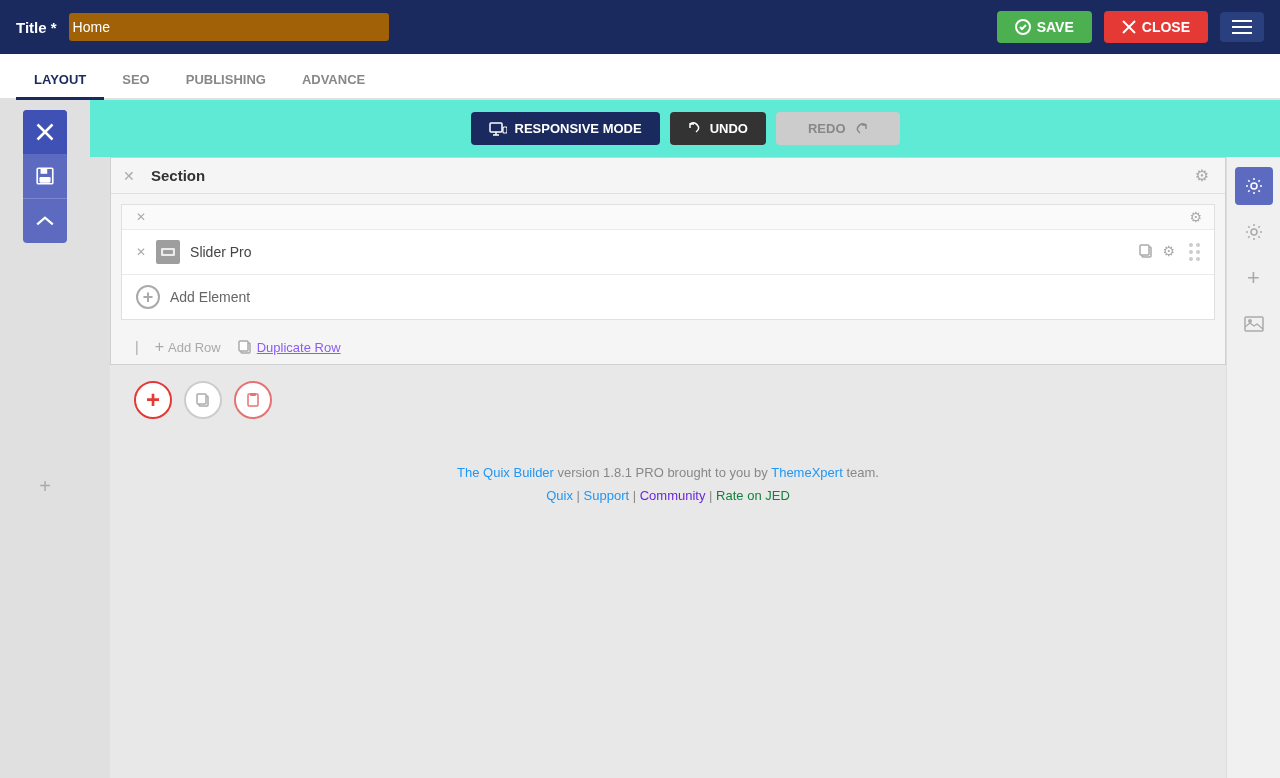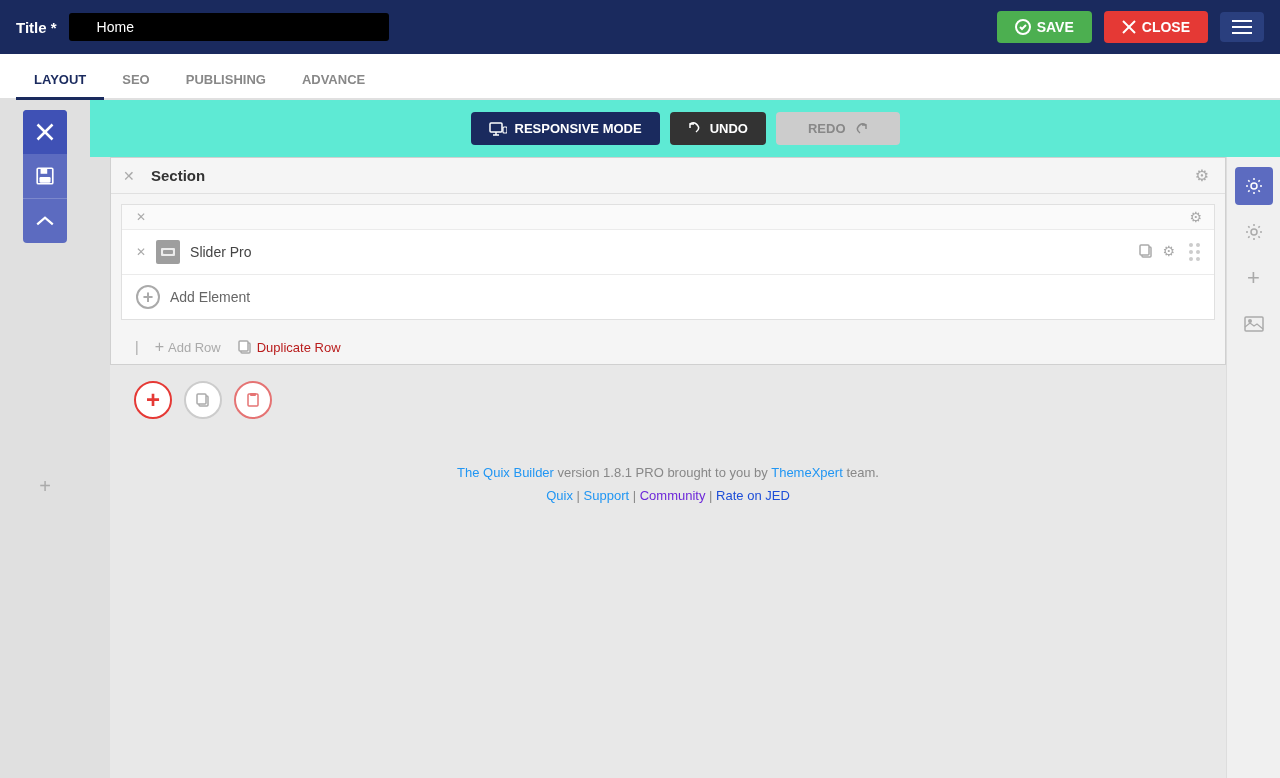--- a/index.html
+++ b/index.html
@@ -14,24 +14,24 @@
       padding: 0 16px;
       gap: 12px;
     }
     .header-title {
       color: #fff;
       font-size: 15px;
       font-weight: bold;
       white-space: nowrap;
     }
     .header-input {
-      background: #000000;
-      border: none;
-      color: #fff;
-      padding: 6px 28px;
+      background: #a16207;
+      border: none;
+      color: #fff;
+      padding: 6px 4px;
       font-size: 14px;
       border-radius: 3px;
       width: 320px;
       outline: none;
     }
     .header-spacer { flex: 1; }
     .btn-save {
       background: #4caf50;
       color: #fff;
       border: none;
@@ -345,21 +345,21 @@
             <span style="color:#aaa; font-size:14px; cursor:pointer;">|</span>
             <div style="display:flex; align-items:center; gap:4px; cursor:pointer;">
               <span style="color:#aaa; font-size:16px;">+</span>
               <span style="color:#aaa; font-size:13px;">Add Row</span>
             </div>
             <div style="display:flex; align-items:center; gap:4px; cursor:pointer;">
               <svg width="16" height="16" viewBox="0 0 16 16" fill="none">
                 <rect x="4" y="4" width="9" height="10" rx="1" stroke="#aaa" stroke-width="1.5"></rect>
                 <rect x="2" y="2" width="9" height="10" rx="1" stroke="#aaa" stroke-width="1.5" fill="white"></rect>
               </svg>
-              <span style="color:#b91c1c; font-size:13px;">Duplicate Row</span>
+              <span style="color:#8b5cf6; font-size:13px;text-decoration:underline;">Duplicate Row</span>
             </div>
           </div>
 
         </div>
 
         <div style="display:flex; align-items:center; padding:16px 24px; gap:12px;">
 
           <div style="width:38px; height:38px; border:2.5px solid #e53935; border-radius:50%; display:flex; align-items:center; justify-content:center; color:#e53935; font-size:24px; font-weight:bold; cursor:pointer; background:#fff;">+</div>
 
           <div style="width:38px; height:38px; border:2px solid #ccc; border-radius:50%; display:flex; align-items:center; justify-content:center; color:#aaa; cursor:pointer; background:#fff;">
@@ -381,21 +381,21 @@
           <div style="font-size:13px; color:#888; margin-bottom:8px;">
             <a href="#" style="color:#2196f3; text-decoration:none;">The Quix Builder</a><span> version 1.8.1 PRO brought to you by </span><a href="#" style="color:#2196f3; text-decoration:none;">ThemeXpert</a><span> team.</span>
           </div>
           <div style="font-size:13px; color:#888;">
             <a href="#" style="color:#2196f3; text-decoration:none;">Quix</a>
             <span> | </span>
             <a href="#" style="color:#2196f3; text-decoration:none;">Support</a>
             <span> | </span>
             <a href="#" style="color:#6d28d9; text-decoration:none;">Community</a>
             <span> | </span>
-            <a href="#" style="color:#1d4ed8; text-decoration:none;">Rate on JED</a>
+            <a href="#" style="color:#15803d; text-decoration:none;">Rate on JED</a>
           </div>
         </div>
 
       </div>
 
       <div style="width:54px; background:#f0f0f0; display:flex; flex-direction:column; align-items:center; padding-top:10px; gap:8px; border-left:1px solid #ddd;">
 
         <div style="width:38px; height:38px; background:#5c6bc0; border-radius:4px; display:flex; align-items:center; justify-content:center; cursor:pointer;">
           <svg width="18" height="18" viewBox="0 0 18 18" fill="none">
             <circle cx="9" cy="9" r="3" stroke="white" stroke-width="1.5"></circle>

